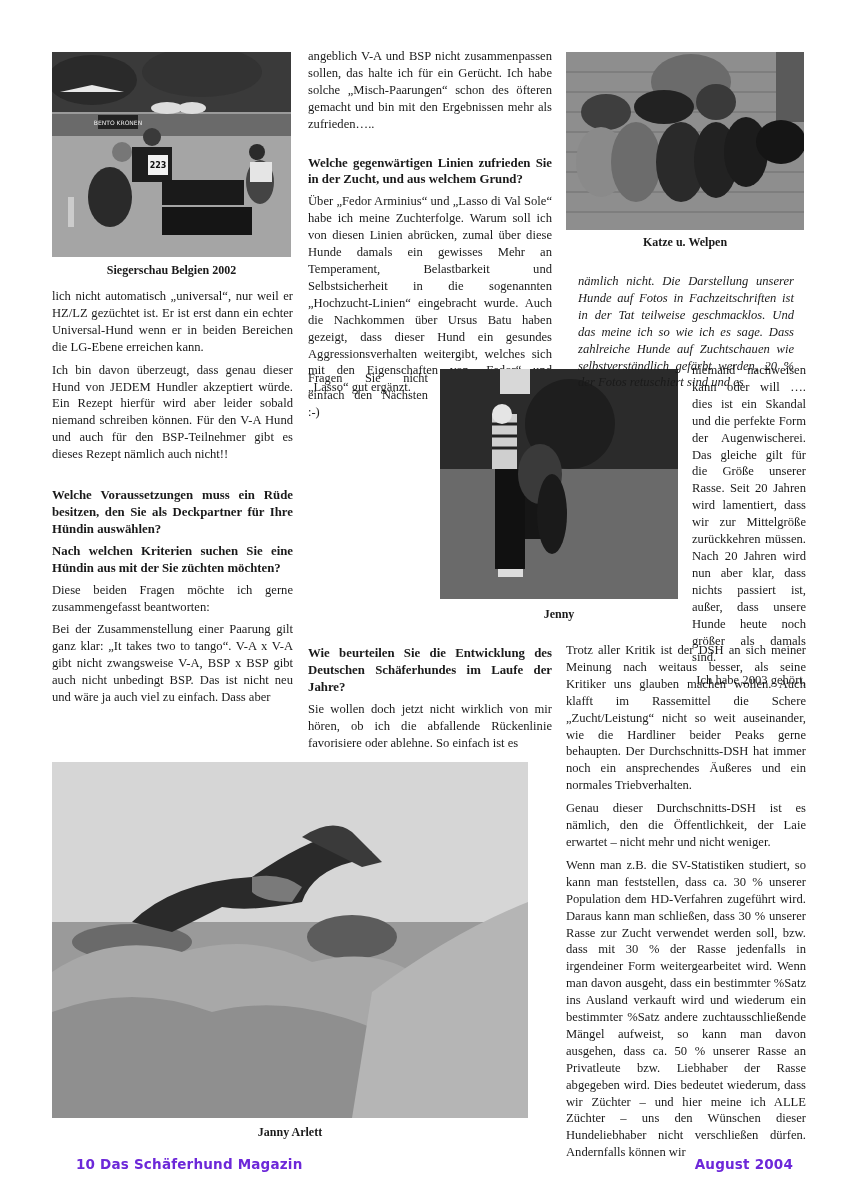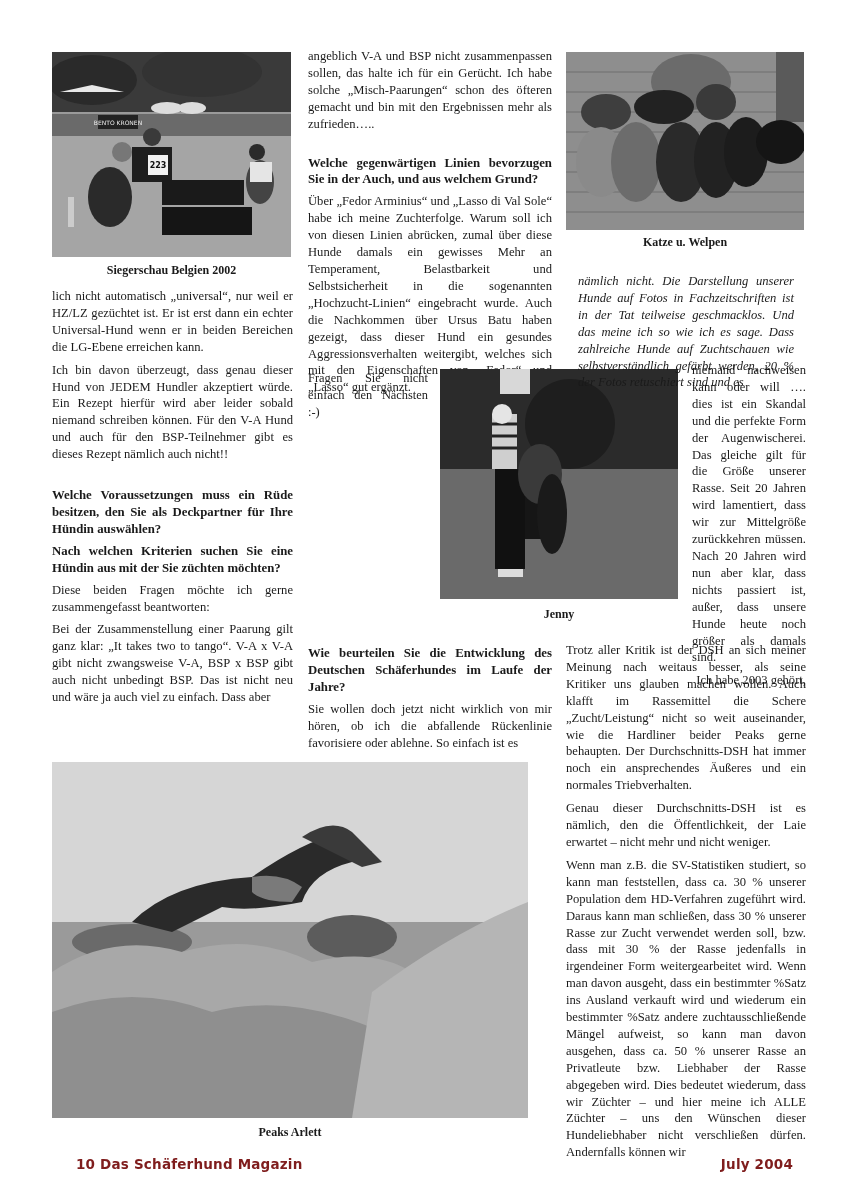--- a/index.html
+++ b/index.html
@@ -5,21 +5,21 @@
   html, body { margin:0; padding:0; background:#fff; }
   body { width:859px; height:1204px; position:relative; overflow:hidden;
          font-family:"Liberation Serif","DejaVu Serif",serif; color:#1a1a1a; }
   .abs { position:absolute; }
   .txt { font-size:12.6px; line-height:16.9px; text-align:justify; margin:0; }
   .txt p { margin:0 0 6px 0; }
   .q { font-weight:bold; font-size:12.8px; line-height:16.9px; text-align:justify; margin:0 0 5px 0; }
   .cap { font-weight:bold; font-size:12px; text-align:center; }
   .photo { background:#fef9c3; overflow:hidden; }
   .footer { font-family:"DejaVu Sans","Liberation Sans",sans-serif; font-weight:bold;
-            font-size:13.5px; color:#7f1d1d; letter-spacing:0.2px; }
+            font-size:13.5px; color:#6d28d9; letter-spacing:0.2px; }
 </style>
 </head>
 <body>
 
 <div class="abs photo" style="left:52px;top:52px;width:239px;height:205px;">
   <svg width="239" height="205" viewBox="0 0 239 205">
     <rect width="239" height="205" fill="#9a9a9a"></rect>
     <rect width="239" height="60" fill="#3a3a3a"></rect>
     <ellipse cx="40" cy="28" rx="45" ry="25" fill="#2a2a2a"></ellipse>
     <ellipse cx="150" cy="20" rx="60" ry="25" fill="#333"></ellipse>
@@ -52,21 +52,21 @@
   <div style="height:18px;"></div>
   <div class="q">Welche Voraussetzungen muss ein Rüde besitzen, den Sie als Deckpartner für Ihre Hündin auswählen?</div>
   <div class="q">Nach welchen Kriterien suchen Sie eine Hündin aus mit der Sie züchten möchten?</div>
   <p>Diese beiden Fragen möchte ich gerne zusammengefasst beantworten:</p>
   <p>Bei der Zusammenstellung einer Paarung gilt ganz klar: „It takes two to tango“. V-A x V-A gibt nicht zwangsweise V-A, BSP x BSP gibt auch nicht unbedingt BSP. Das ist nicht neu und wäre ja auch viel zu einfach. Dass aber</p>
 </div>
 
 <div class="abs txt" style="left:308px;top:48px;width:244px;">
   <p>angeblich V-A und BSP nicht zusammenpassen sollen, das halte ich für ein Gerücht. Ich habe solche „Misch-Paarungen“ schon des öfteren gemacht und bin mit den Ergebnissen mehr als zufrieden…..</p>
   <div style="height:16px;"></div>
-  <div class="q">Welche gegenwärtigen Linien bevorzugen Sie in der Auch, und aus welchem Grund?</div>
+  <div class="q">Welche gegenwärtigen Linien zufrieden Sie in der Zucht, und aus welchem Grund?</div>
   <p>Über „Fedor Arminius“ und „Lasso di Val Sole“ habe ich meine Zuchterfolge. Warum soll ich von diesen Linien abrücken, zumal über diese Hunde damals ein gewisses Mehr an Temperament, Belastbarkeit und Selbstsicherheit in die sogenannten „Hochzucht-Linien“ eingebracht wurde. Auch die Nachkommen über Ursus Batu haben gezeigt, dass dieser Hund ein gesundes Aggressionsverhalten weitergibt, welches sich mit den Eigenschaften von „Fedor“ und „Lasso“ gut ergänzt.</p>
 </div>
 
 <div class="abs txt" style="left:308px;top:370px;width:120px;">
   <p style="font-size:12.4px;">Fragen Sie nicht einfach den Nächsten :-)</p>
 </div>
 
 <div class="abs photo" style="left:440px;top:369px;width:238px;height:230px;">
   <svg width="238" height="230" viewBox="0 0 238 230">
     <rect width="238" height="230" fill="#5a5a5a"></rect>
@@ -143,19 +143,19 @@
     <ellipse cx="80" cy="180" rx="60" ry="18" fill="#6a6a6a"></ellipse>
     <ellipse cx="300" cy="175" rx="45" ry="22" fill="#5c5c5c"></ellipse>
     <path d="M0 210 Q60 170 130 190 Q200 170 260 200 Q320 185 360 210 Q420 160 476 180 L476 356 L0 356 Z" fill="#a8a8a8"></path>
     <path d="M0 250 Q80 220 160 250 Q240 230 330 270 L330 356 L0 356 Z" fill="#8f8f8f"></path>
     <path d="M320 230 Q400 170 476 140 L476 356 L300 356 Z" fill="#b5b5b5"></path>
     <path d="M80 160 Q120 120 200 115 Q250 80 290 70 L320 90 L300 100 Q260 110 250 140 Q200 150 170 145 L120 170 Z" fill="#2a2a2a"></path>
     <path d="M250 75 Q280 55 300 70 L330 100 L310 105 Z" fill="#3a3a3a"></path>
     <path d="M200 115 Q230 110 250 125 L240 140 Q210 140 200 130 Z" fill="#7a7a7a"></path>
   </svg>
 </div>
-<div class="abs cap" style="left:52px;top:1125px;width:476px;">Peaks Arlett</div>
+<div class="abs cap" style="left:52px;top:1125px;width:476px;">Janny Arlett</div>
 
 <div class="abs footer" style="left:76px;top:1156px;">
   <span>10</span>
   <span>Das Schäferhund Magazin</span>
 </div>
-<div class="abs footer" style="right:66px;top:1156px;">July 2004</div>
+<div class="abs footer" style="right:66px;top:1156px;">August 2004</div>
 
 </body></html>

